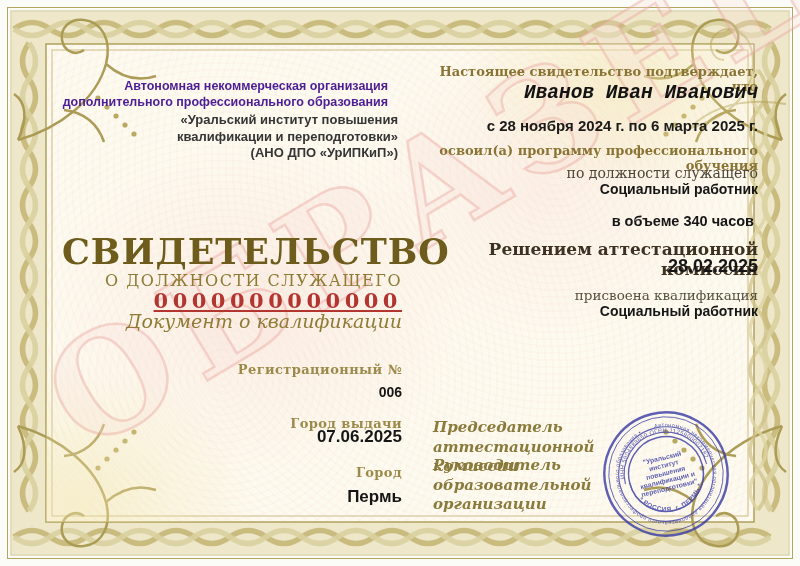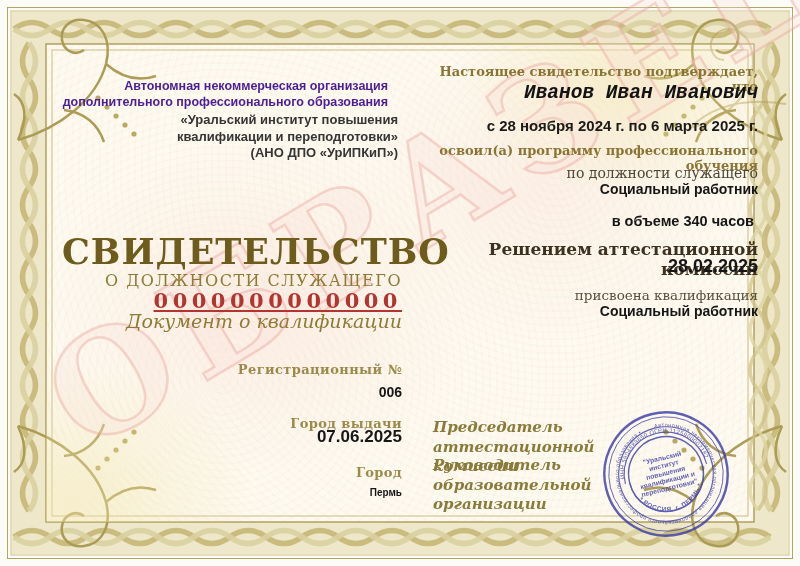--- a/index.html
+++ b/index.html
@@ -32,21 +32,21 @@
   .sub-title{left:62px;top:271px;width:340px;font-size:16px;letter-spacing:1.5px;color:#8e7b33;}
   .serial{left:62px;top:288px;width:340px;font-weight:bold;font-size:21px;letter-spacing:4.5px;color:#b23530;text-decoration:underline;}
   .doc-type{left:62px;top:310px;width:340px;font-style:italic;font-size:19px;color:#8e7b35;}
   .olive-label{font-weight:bold;font-size:13px;color:#9c8a4a;letter-spacing:.4px;}
   .black-val{font-family:"Liberation Sans",sans-serif;font-weight:bold;color:#161616;}
   .reg-label{left:62px;top:362px;width:340px;}
   .reg-value{left:62px;top:384px;width:340px;font-size:14px;}
   .date-label{left:62px;top:416px;width:340px;}
   .date-value{left:62px;top:427px;width:340px;font-size:17px;}
   .city-label{left:62px;top:465px;width:340px;}
-  .city-value{left:62px;top:487px;width:340px;font-size:10px;}
+  .city-value{left:62px;top:487px;width:340px;font-size:17px;}
 
   
   .confirm{left:430px;top:64px;width:328px;font-weight:bold;font-size:13px;color:#8a7434;}
   .person{left:430px;top:82px;width:328px;font-family:Liberation Mono, monospace;font-weight:bold;
     font-style:italic;font-size:19.5px;color:#131313;}
   .period{left:430px;top:117px;width:328px;font-family:"Liberation Sans",sans-serif;font-weight:bold;
     font-size:15px;color:#1a1a1a;}
   .program{left:430px;top:143px;width:328px;font-weight:bold;font-size:13px;color:#8a7434;}
   .pos-label{left:430px;top:165px;width:328px;font-size:14px;color:#4c4536;}
   .pos-value{left:430px;top:181px;width:328px;font-family:"Liberation Sans",sans-serif;font-weight:bold;

